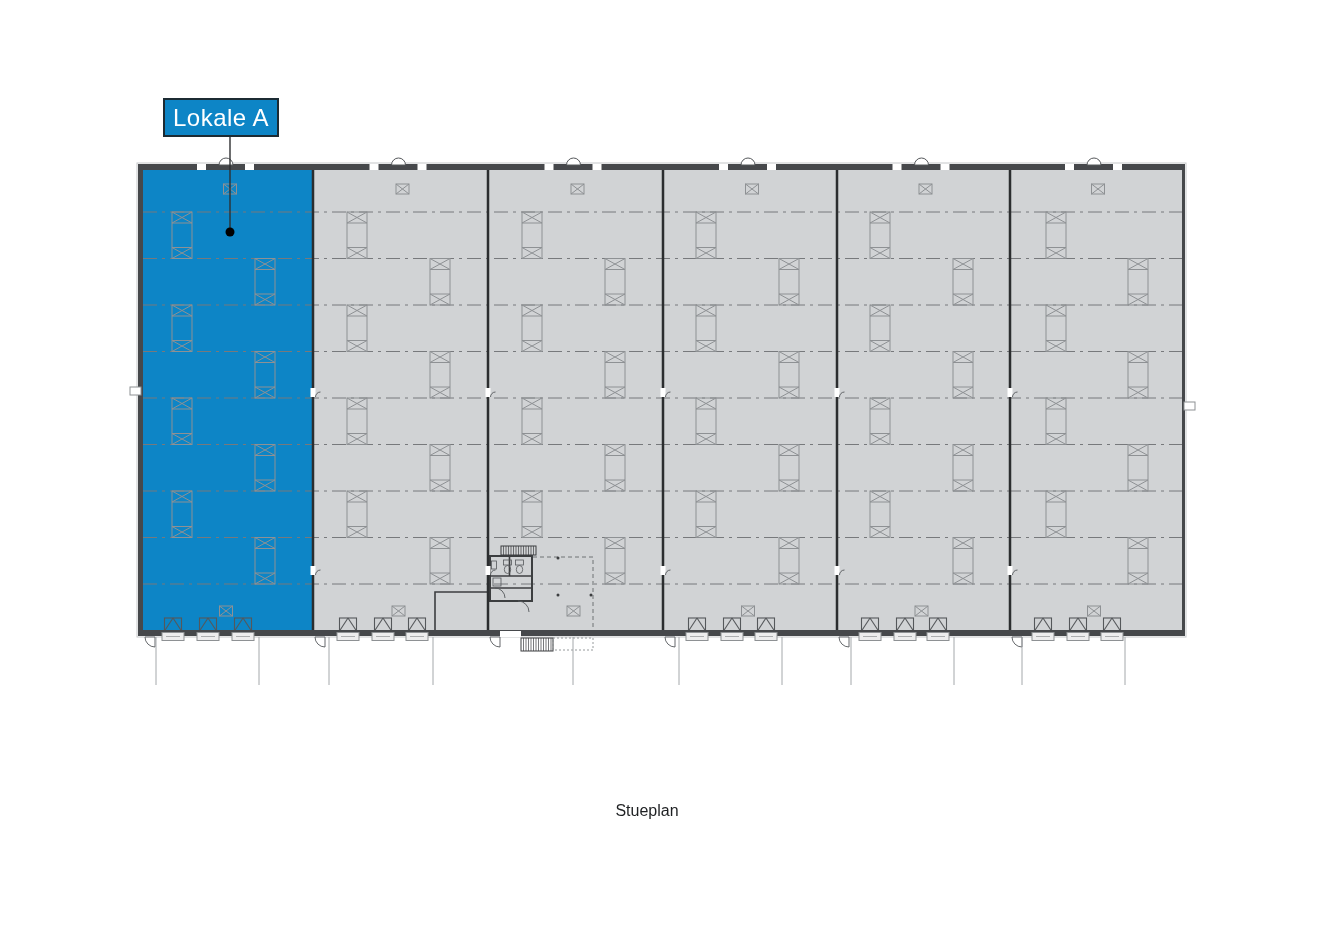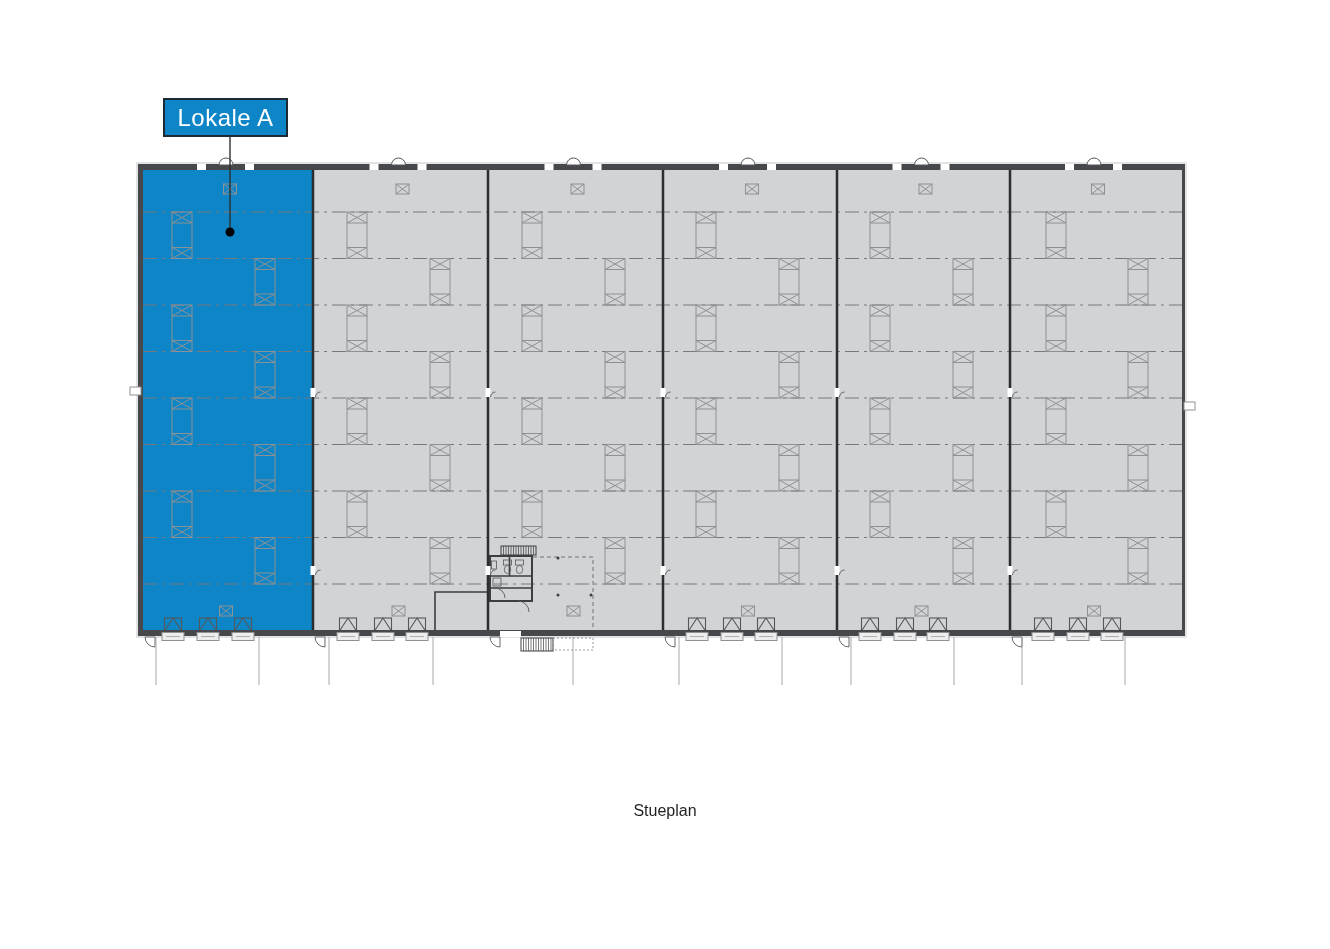--- a/index.html
+++ b/index.html
@@ -710,17 +710,17 @@
         <line x1="851" y1="637" x2="851" y2="685"></line>
         <line x1="954" y1="637" x2="954" y2="685"></line>
         <line x1="1022" y1="637" x2="1022" y2="685"></line>
         <line x1="1125" y1="637" x2="1125" y2="685"></line>
       </g>
       <g>
         <line x1="230" y1="137" x2="230" y2="228" stroke="#2e3032" stroke-width="1.4"></line>
         <circle cx="230" cy="232" r="4.5" fill="#000000"></circle>
       </g>
     </svg>
-  <div class="label-box" id="label-box" style="left: 163px; top: 98px; width: 125px; height: 39px; background: rgb(13, 133, 198); border-color: rgb(28, 43, 51);">
+  <div class="label-box" id="label-box" style="left: 163px; top: 98px; width: 116px; height: 39px; background: rgb(13, 133, 198); border-color: rgb(28, 43, 51);">
     <span style="color: rgb(255, 255, 255);">Lokale A</span>
   </div>
-  <div class="caption" id="caption" style="left: 565px; top: 802px; width: 200px;">Stueplan</div>
+  <div class="caption" id="caption" style="left: 547px; top: 802px; width: 200px;">Stueplan</div>
 </div>
 
 </body></html>

